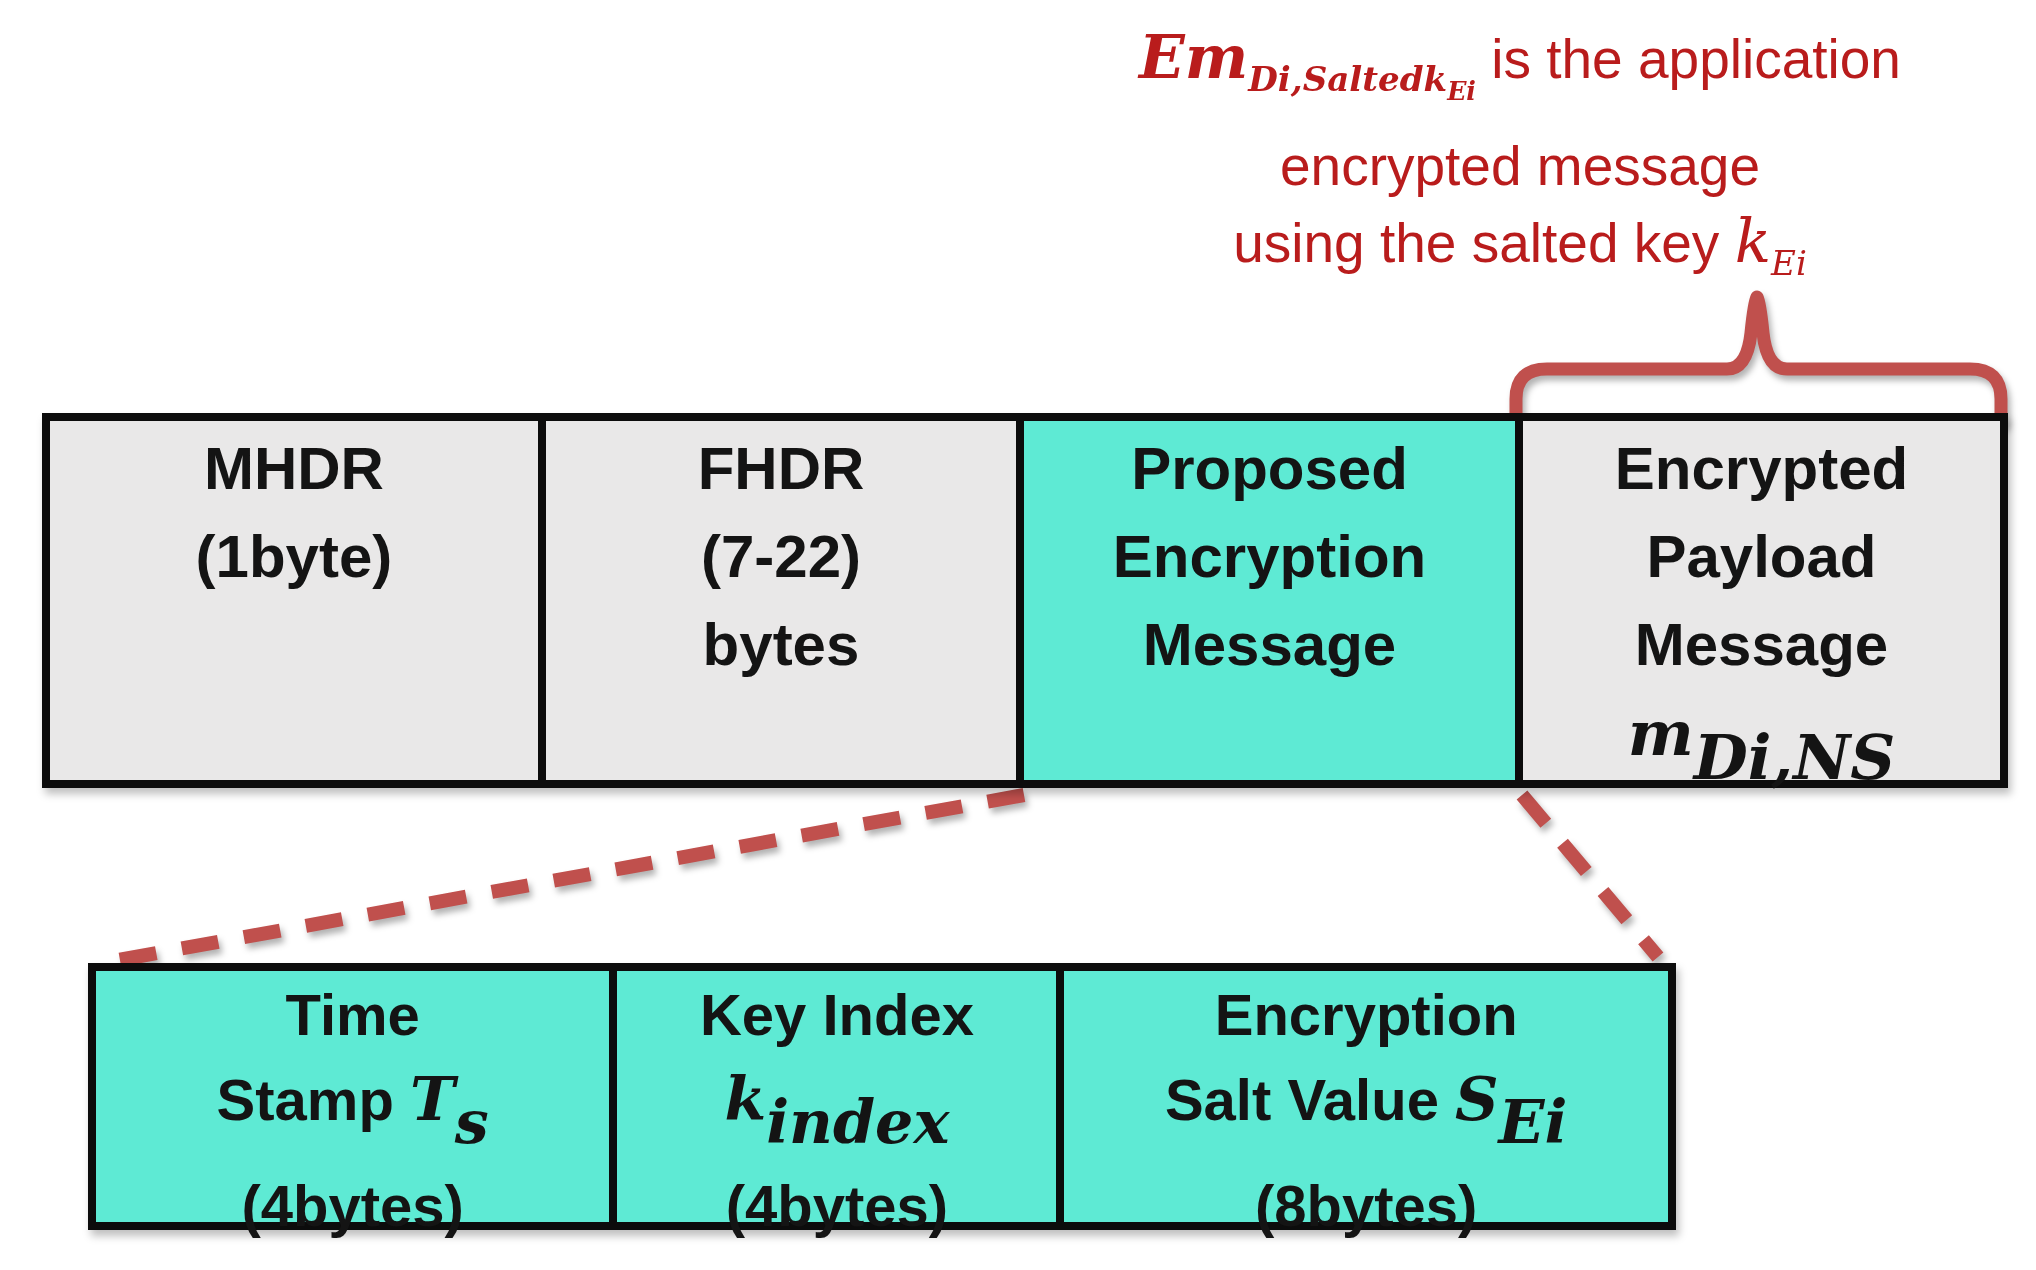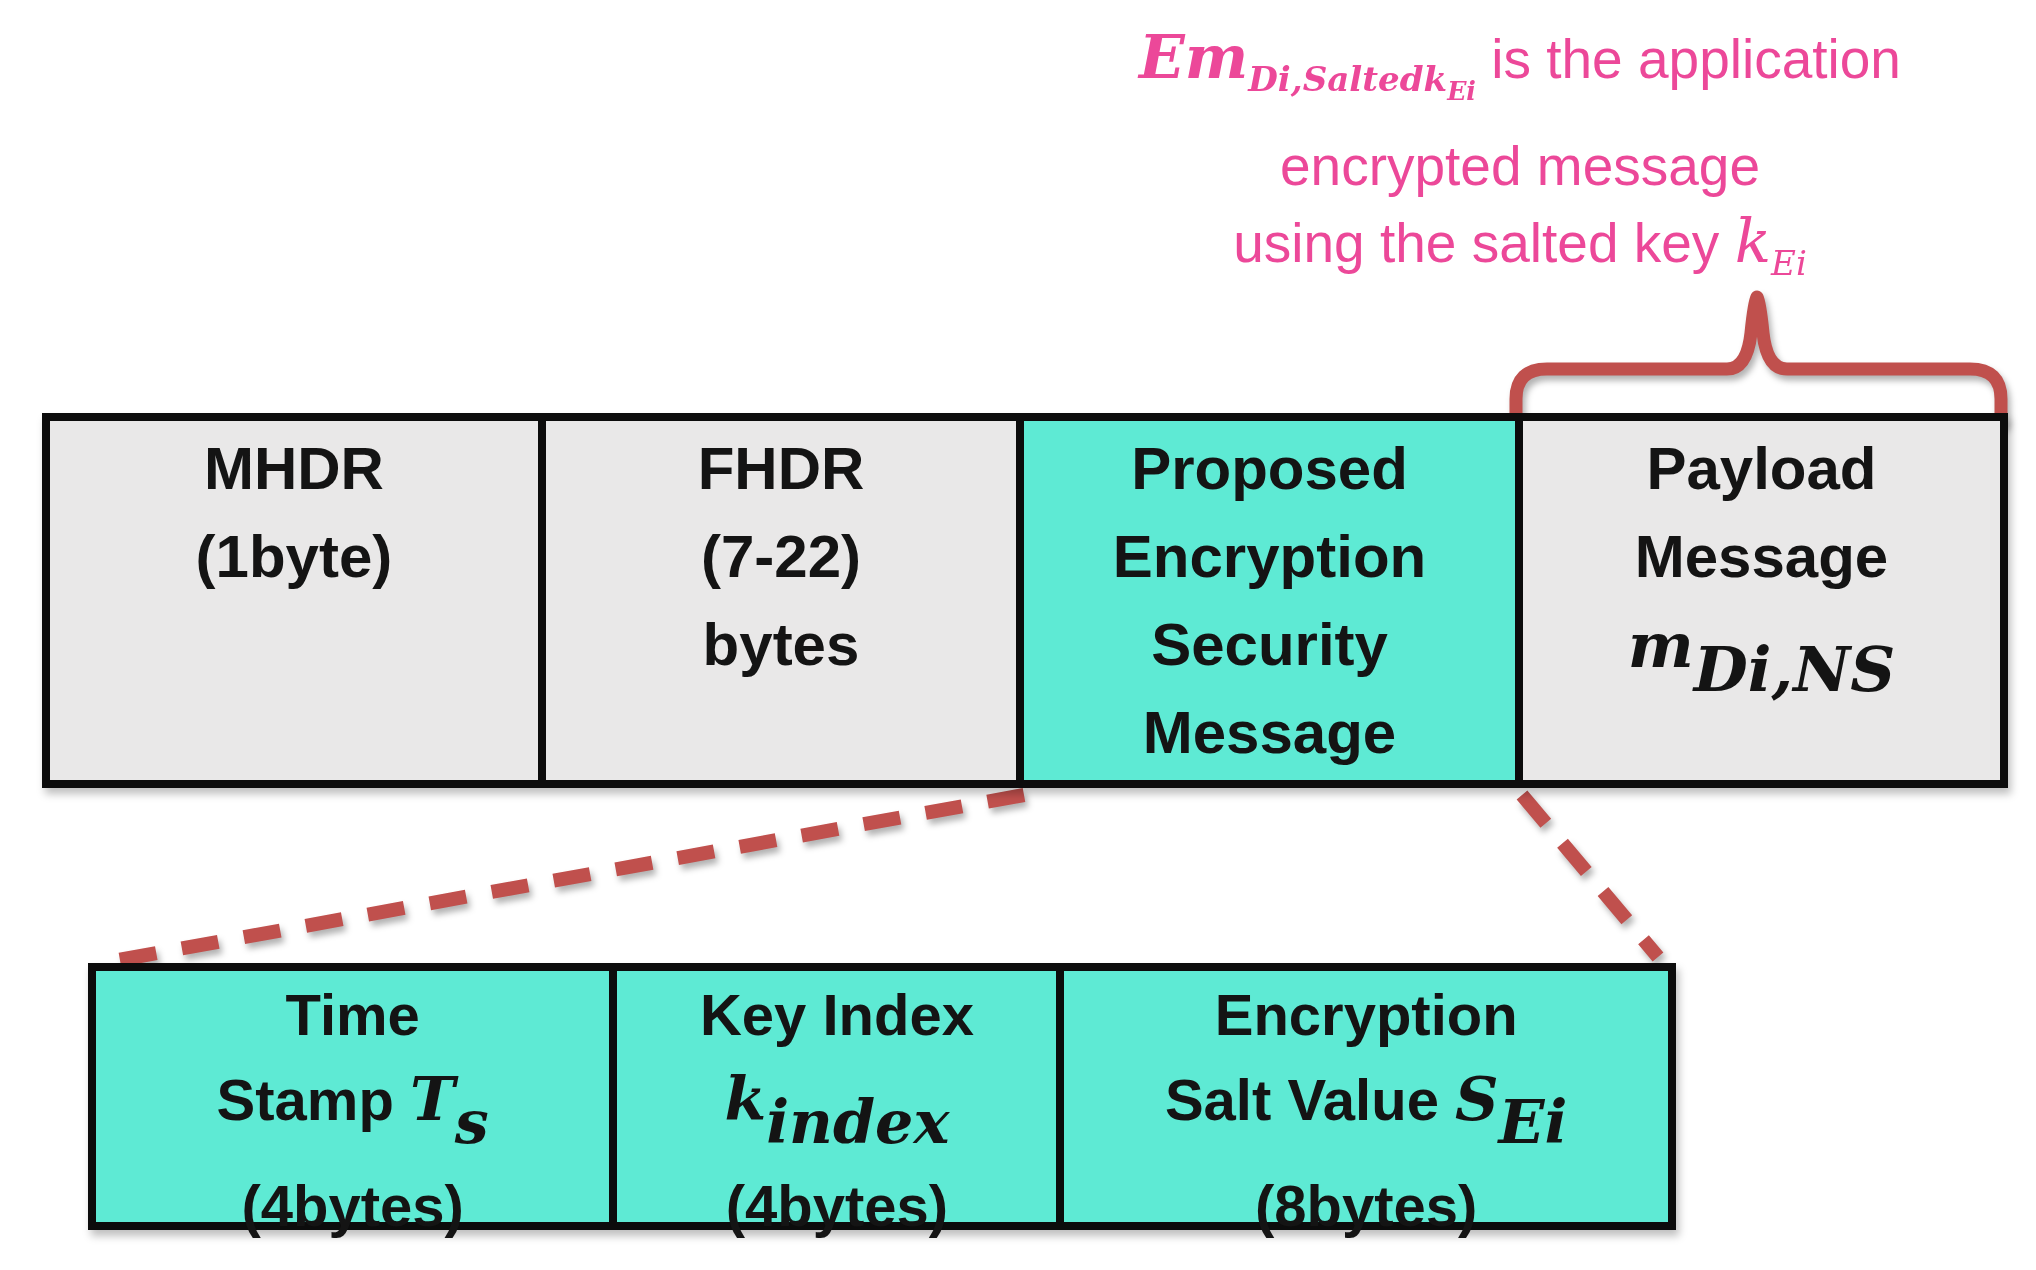--- a/index.html
+++ b/index.html
@@ -4,21 +4,21 @@
 <style>
   html,body{margin:0;padding:0;background:#ffffff;}
   .canvas{
     position:relative;width:2036px;height:1270px;background:#ffffff;
     font-family:"Liberation Sans",sans-serif;overflow:hidden;color:#161616;
   }
 
   
   .annotation{
     position:absolute;left:1015px;top:20px;width:1010px;
-    text-align:center;font-size:55px;line-height:75px;color:#ec4899;
+    text-align:center;font-size:55px;line-height:75px;color:#b91c1c;
   }
   .math{font-family:"DejaVu Serif",serif;font-style:italic;}
   .math.bold{font-weight:700;}
   .msub{font-size:0.62em;vertical-align:-0.38em;}
   .msubsub{font-size:0.74em;vertical-align:-0.34em;}
   .ann-math-main{font-size:60px;}
 
   
   .overlay{
     position:absolute;left:0;top:0;width:2036px;height:1270px;
@@ -77,24 +77,24 @@
       <div class="ln">(1byte)</div>
     </div>
     <div class="cell cell-gray" style="flex:480 1 0;">
       <div class="ln">FHDR</div>
       <div class="ln">(7-22)</div>
       <div class="ln">bytes</div>
     </div>
     <div class="cell cell-pink" style="flex:501 1 0;">
       <div class="ln">Proposed</div>
       <div class="ln">Encryption</div>
-      <div class="ln">Security</div>
       <div class="ln">Message</div>
     </div>
     <div class="cell cell-gray" style="flex:487 1 0;">
+      <div class="ln">Encrypted</div>
       <div class="ln">Payload</div>
       <div class="ln">Message</div>
       <div class="ln">
         <span class="math bold">m</span><span class="math bold msub">Di,NS</span>
       </div>
     </div>
   </div>
 
   <div class="row row-bottom">
     <div class="cell cell-pink" style="flex:524 1 0;align-items:center;">

